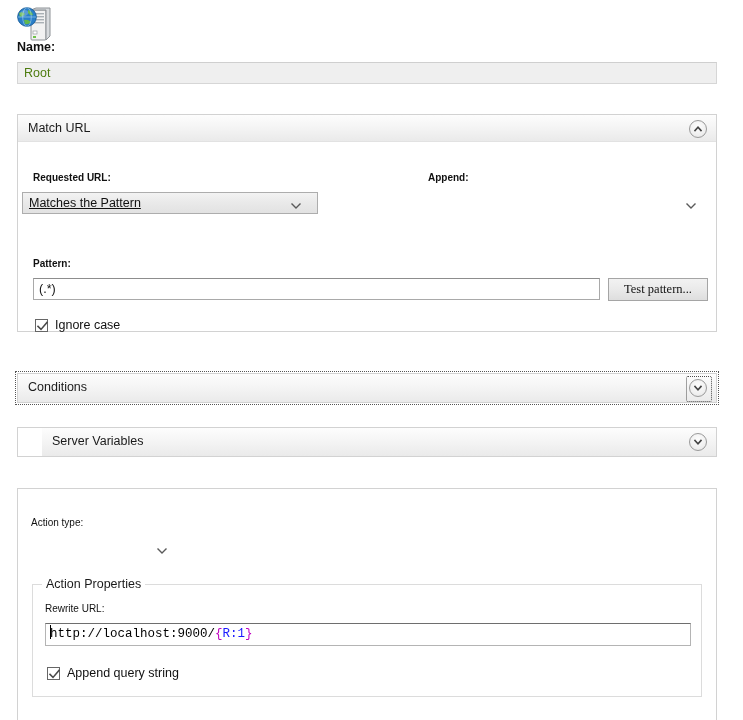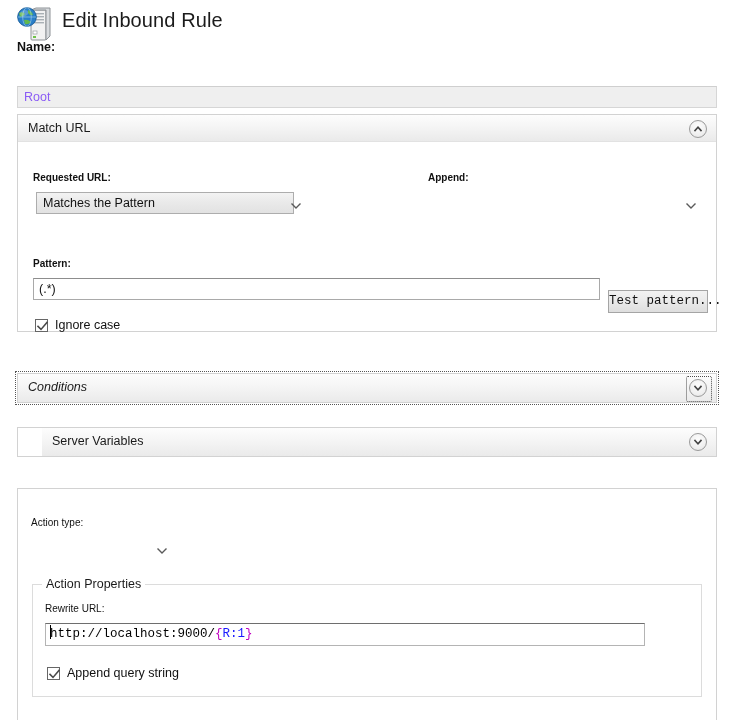--- a/index.html
+++ b/index.html
@@ -55,27 +55,26 @@
   .name-input {
     position: absolute;
     left: 17px;
     top: 62px;
     width: 700px;
     height: 22px;
     box-sizing: border-box;
     background: #efefef;
     border: 1px solid #d6d6d6;
     border-top-color: #cfcfcf;
-    color: #8b5cf6;
+    color: #4d7c0f;
     font-family: "Liberation Sans", sans-serif;
     font-size: 12.5px;
     padding: 0 6px;
     line-height: 20px;
     outline: none;
-    margin-top: 24px;
   }
 
   
   .section {
     position: absolute;
     left: 17px;
     width: 700px;
     box-sizing: border-box;
     background: #ffffff;
     border: 1px solid #d2d2d2;
@@ -95,21 +94,20 @@
     position: absolute;
     left: 10px;
     top: 6px;
     font-size: 12.5px;
     color: #1a1a1a;
     white-space: nowrap;
   }
   .section-focus {
     outline: 1px dotted #555;
     outline-offset: 1px;
-    font-style: italic;
   }
 
   
   .toggle {
     position: absolute;
     right: 9px;
     top: 5px;
     width: 18px;
     height: 18px;
     border-radius: 50%;
@@ -178,28 +176,27 @@
     line-height: 20px;
     outline: none;
   }
 
   .btn {
     position: absolute;
     box-sizing: border-box;
     height: 23px;
     background: linear-gradient(to bottom, #f2f2f2 0%, #eaeaea 48%, #dedede 100%);
     border: 1px solid #a5a5a5;
-    font-family: Liberation Mono, monospace;
+    font-family: Liberation Serif, serif;
     font-size: 12.5px;
     color: #111;
     cursor: pointer;
     text-align: center;
     line-height: 21px;
     white-space: nowrap;
-    margin-top: 12px;
   }
 
   
   .checkrow {
     position: absolute;
     display: flex;
     align-items: center;
     gap: 7px;
     white-space: nowrap;
     cursor: pointer;
@@ -281,39 +278,38 @@
       <path d="M11 0.7 A9.3 9.3 0 0 1 11 19.3 A9.3 9.3 0 0 1 11 0.7 Z" fill="none"></path>
       <circle cx="11" cy="10" r="9.3" fill="none" stroke="#1b5f9c" stroke-width="1"></circle>
       <path d="M3 6 Q7 4 9 7 Q7 10 4 10 Z" fill="#63b84e"></path>
       <path d="M12 3 Q16 4 17 8 Q14 9 12 6 Z" fill="#63b84e"></path>
       <path d="M8 13 Q12 12 15 15 Q12 18 9 17 Z" fill="#63b84e"></path>
       <ellipse cx="11" cy="10" rx="4.3" ry="9.3" fill="none" stroke="#9fd0f0" stroke-width="0.8" opacity="0.8"></ellipse>
       <line x1="1.8" y1="10" x2="20.2" y2="10" stroke="#9fd0f0" stroke-width="0.8" opacity="0.8"></line>
       <ellipse cx="8.2" cy="6.3" rx="4.2" ry="3" fill="#ffffff" opacity="0.22" transform="rotate(-25 8.2 6.3)"></ellipse>
     </svg>
   </span>
-  <div class="page-title">Edit Inbound Rule</div>
 </div>
 
 <div class="name-label">Name:</div>
 <input class="name-input" type="text" readonly="" value="Root" style="">
 
 <div class="section" style="top:114px; height:218px;">
   <div class="section-head">
     <div class="section-title">Match URL</div>
     <div class="toggle">
       <svg width="10" height="10" viewBox="0 0 10 10">
         <polyline points="2,6.5 5,3.2 8,6.5" fill="none" stroke="#444" stroke-width="1.6" stroke-linecap="square"></polyline>
       </svg>
     </div>
   </div>
   <div class="section-body" style="height:190px;">
 
     <div class="fld-label" style="left:15px; top:30px;">Requested URL:</div>
-    <div class="combo" style="left:18px; top:50px; width:258px;">Matches the Pattern</div>
+    <div class="combo" style="left:4px; top:50px; width:296px;text-decoration:underline;">Matches the Pattern</div>
     <span class="combo-arrow" style="left:272px; top:57px;">
       <svg width="12" height="8" viewBox="0 0 12 8">
         <polyline points="2,2 6,6 10,2" fill="none" stroke="#5a5a5a" stroke-width="1.4" stroke-linecap="square"></polyline>
       </svg>
     </span>
 
     <div class="fld-label" style="left:410px; top:30px;">Append:</div>
     <span class="combo-arrow" style="left:667px; top:57px;">
       <svg width="12" height="8" viewBox="0 0 12 8">
         <polyline points="2,2 6,6 10,2" fill="none" stroke="#5a5a5a" stroke-width="1.4" stroke-linecap="square"></polyline>
@@ -366,21 +362,21 @@
       <svg width="12" height="8" viewBox="0 0 12 8">
         <polyline points="2,2 6,6 10,2" fill="none" stroke="#5a5a5a" stroke-width="1.4" stroke-linecap="square"></polyline>
       </svg>
     </span>
 
     <div class="groupbox" style="left:14px; top:95px; width:670px; height:113px;">
       <div class="groupbox-title">Action Properties</div>
 
       <div class="fld-label normal" style="left:12px; top:18px;">Rewrite URL:</div>
 
-      <div class="mono-field" style="left:12px; top:38px; width:600px;">
+      <div class="mono-field" style="left:12px; top:38px; width:646px;">
         <span class="caret"></span><span>http://localhost:9000/</span><span class="tok-brace">{</span><span class="tok-ref">R:1</span><span class="tok-brace">}</span>
       </div>
 
       <div class="checkrow" style="left:14px; top:81px;align-items:flex-end;">
         <span class="cbox">
           <svg width="11" height="11" viewBox="0 0 11 11">
             <polyline points="1,5.4 4,8.4 10,1.4" fill="none" stroke="#4a4a4a" stroke-width="1.5" stroke-linecap="square"></polyline>
           </svg>
         </span>
         <span>Append query string</span>

